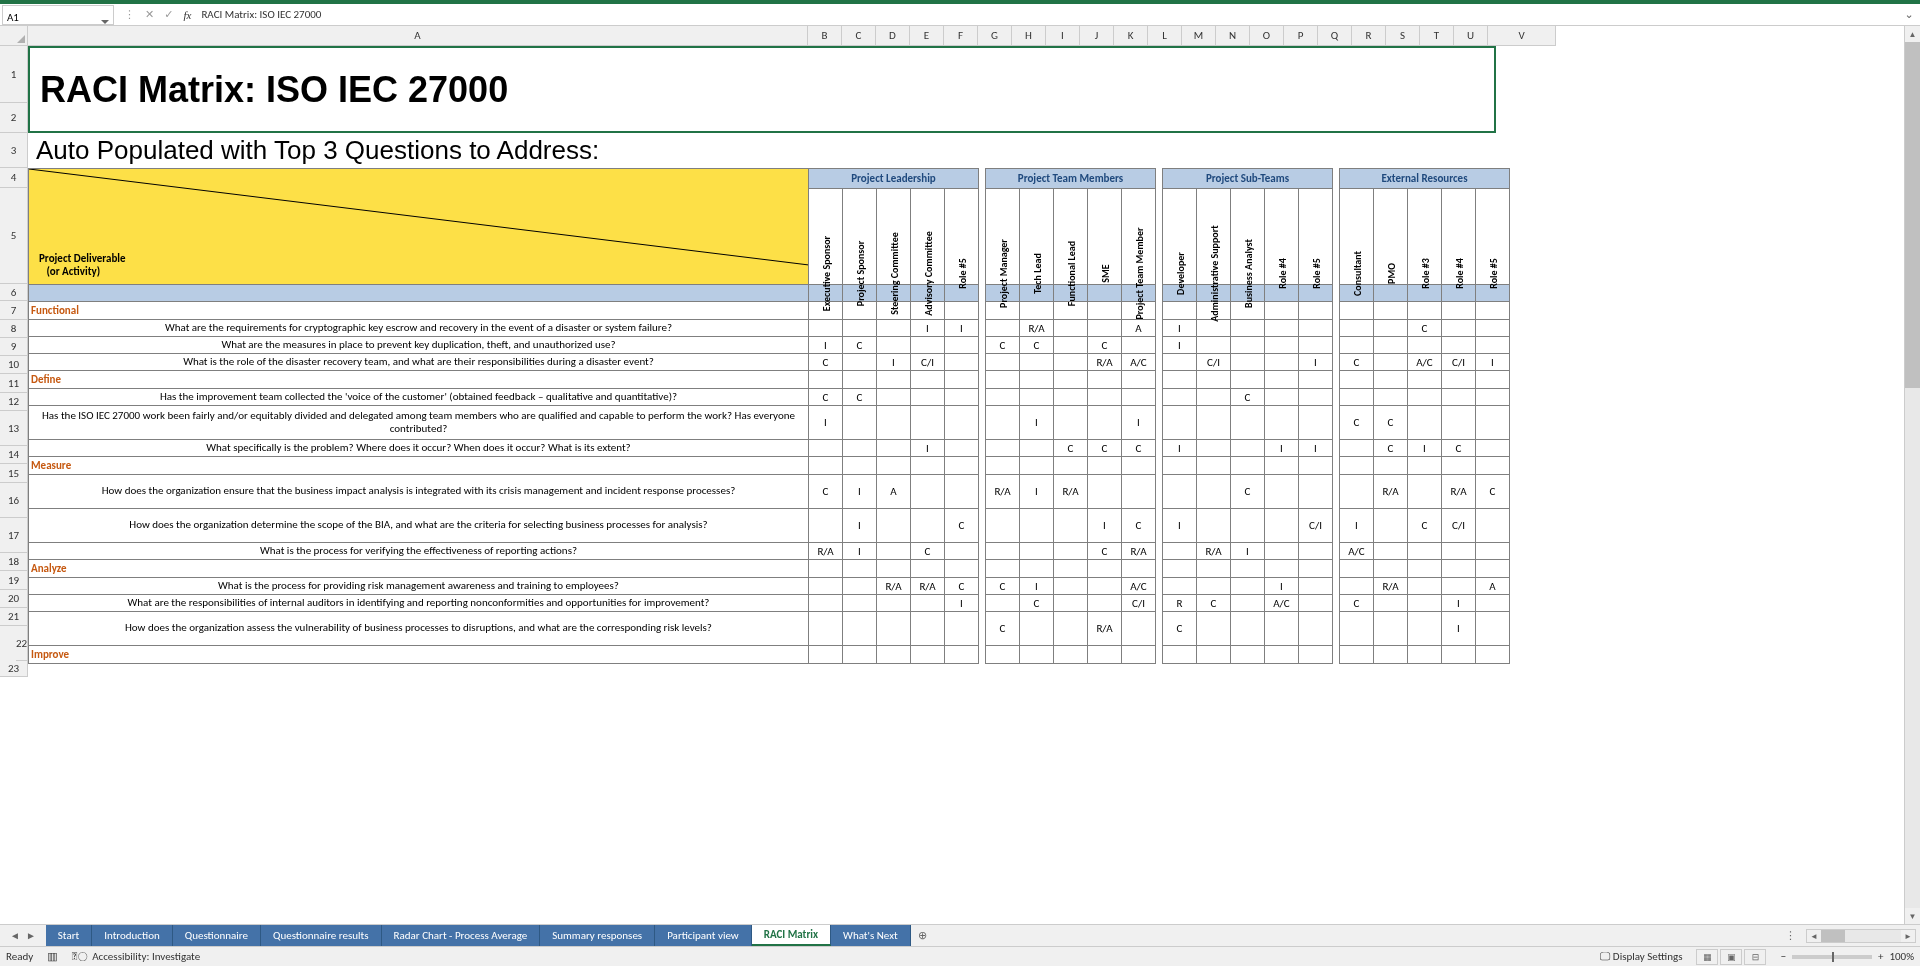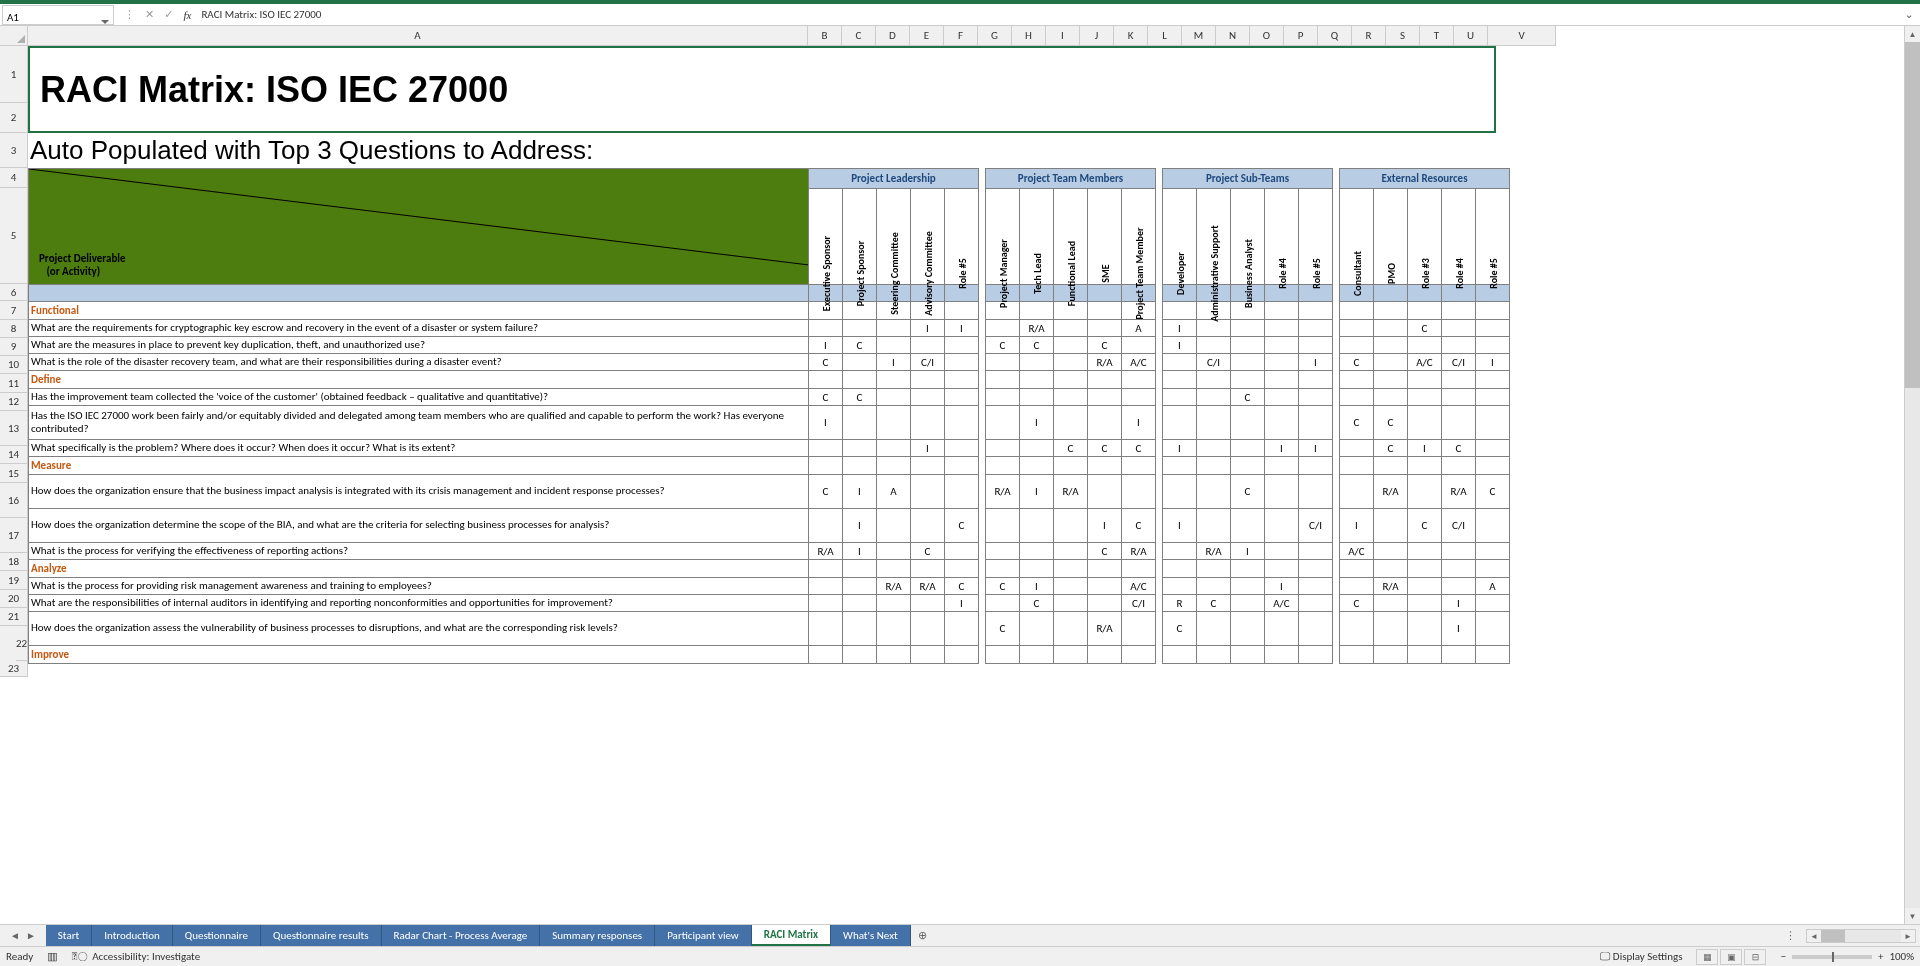--- a/index.html
+++ b/index.html
@@ -23,32 +23,32 @@
 .ch.narrow{width:34px}
 .ch.V{width:68px}
 .row-headers{width:28px;background:#f0f0f0}
 .rh{height:17px;border-bottom:1px solid #ccc;border-right:1px solid #ccc;text-align:center;line-height:17px;color:#333;font-size:11px}
 .grid-wrap{flex:1;overflow:hidden;position:relative}
 .grid-header-row{display:flex}
 .grid-body{display:flex}
 .cells{position:relative}
 .title-cell{width:1468px;height:87px;border:2px solid #217346;display:flex;align-items:center;padding-left:10px}
 .title-text{font-family:Arial,sans-serif;font-weight:900;font-size:36px;color:#000}
-.subtitle{height:35px;font-family:Arial,sans-serif;font-size:26px;color:#000;padding-left:2px;display:flex;align-items:center;width:1468px}
+.subtitle{height:35px;font-family:Arial,sans-serif;font-size:26px;color:#000;padding-left:8px;display:flex;align-items:center;width:1468px}
 table.raci{border-collapse:collapse;table-layout:fixed}
 table.raci td,table.raci th{border:1px solid #7f7f7f;font-size:11px;padding:0 2px;vertical-align:middle}
 .grp-hdr{background:#b8cce4;font-weight:bold;text-align:center;height:20px;color:#1f497d}
 .role-hdr{height:96px;background:#fff;position:relative}
 .role-hdr .rot{position:absolute;bottom:4px;left:50%;transform:translateX(-50%) rotate(-90deg);transform-origin:center;white-space:nowrap;font-weight:bold;font-size:10px}
-.deliv-hdr{position:relative;height:96px;width:780px;background:#4d7c0f}
+.deliv-hdr{position:relative;height:96px;width:780px;background:#fde047}
 .deliv-hdr svg{position:absolute;top:0;left:0;width:100%;height:100%}
 .deliv-label{position:absolute;bottom:6px;left:10px;font-weight:bold;font-size:11px;text-align:left;line-height:1.2}
 .blue-row td{background:#b8cce4;height:17px}
 .phase{color:#c65911;font-weight:bold;font-size:15px;text-align:left;height:18px}
-.q{text-align:left;font-size:11px;height:17px;line-height:1.15}
+.q{text-align:center;font-size:11px;height:17px;line-height:1.15}
 .tall{height:34px}
 .val{text-align:center;font-size:11px}
 .colA{width:780px}
 .colN{width:34px}
 .spacer-col{width:7px;border-top:none!important;border-bottom:none!important;background:#fff}
 .sheet-tabs{position:fixed;bottom:20px;left:0;right:0;height:22px;background:#f0f0f0;display:flex;align-items:center;border-top:1px solid #ccc}
 .tab-nav{display:flex;gap:6px;padding:0 10px;color:#666}
 .tab-nav span{cursor:pointer;font-size:10px}
 .tabs{display:flex;height:100%}
 .tab{padding:0 12px;background:#4472a8;color:#fff;border-right:1px solid #2e5984;display:flex;align-items:center;font-size:11px;cursor:pointer;white-space:nowrap}

